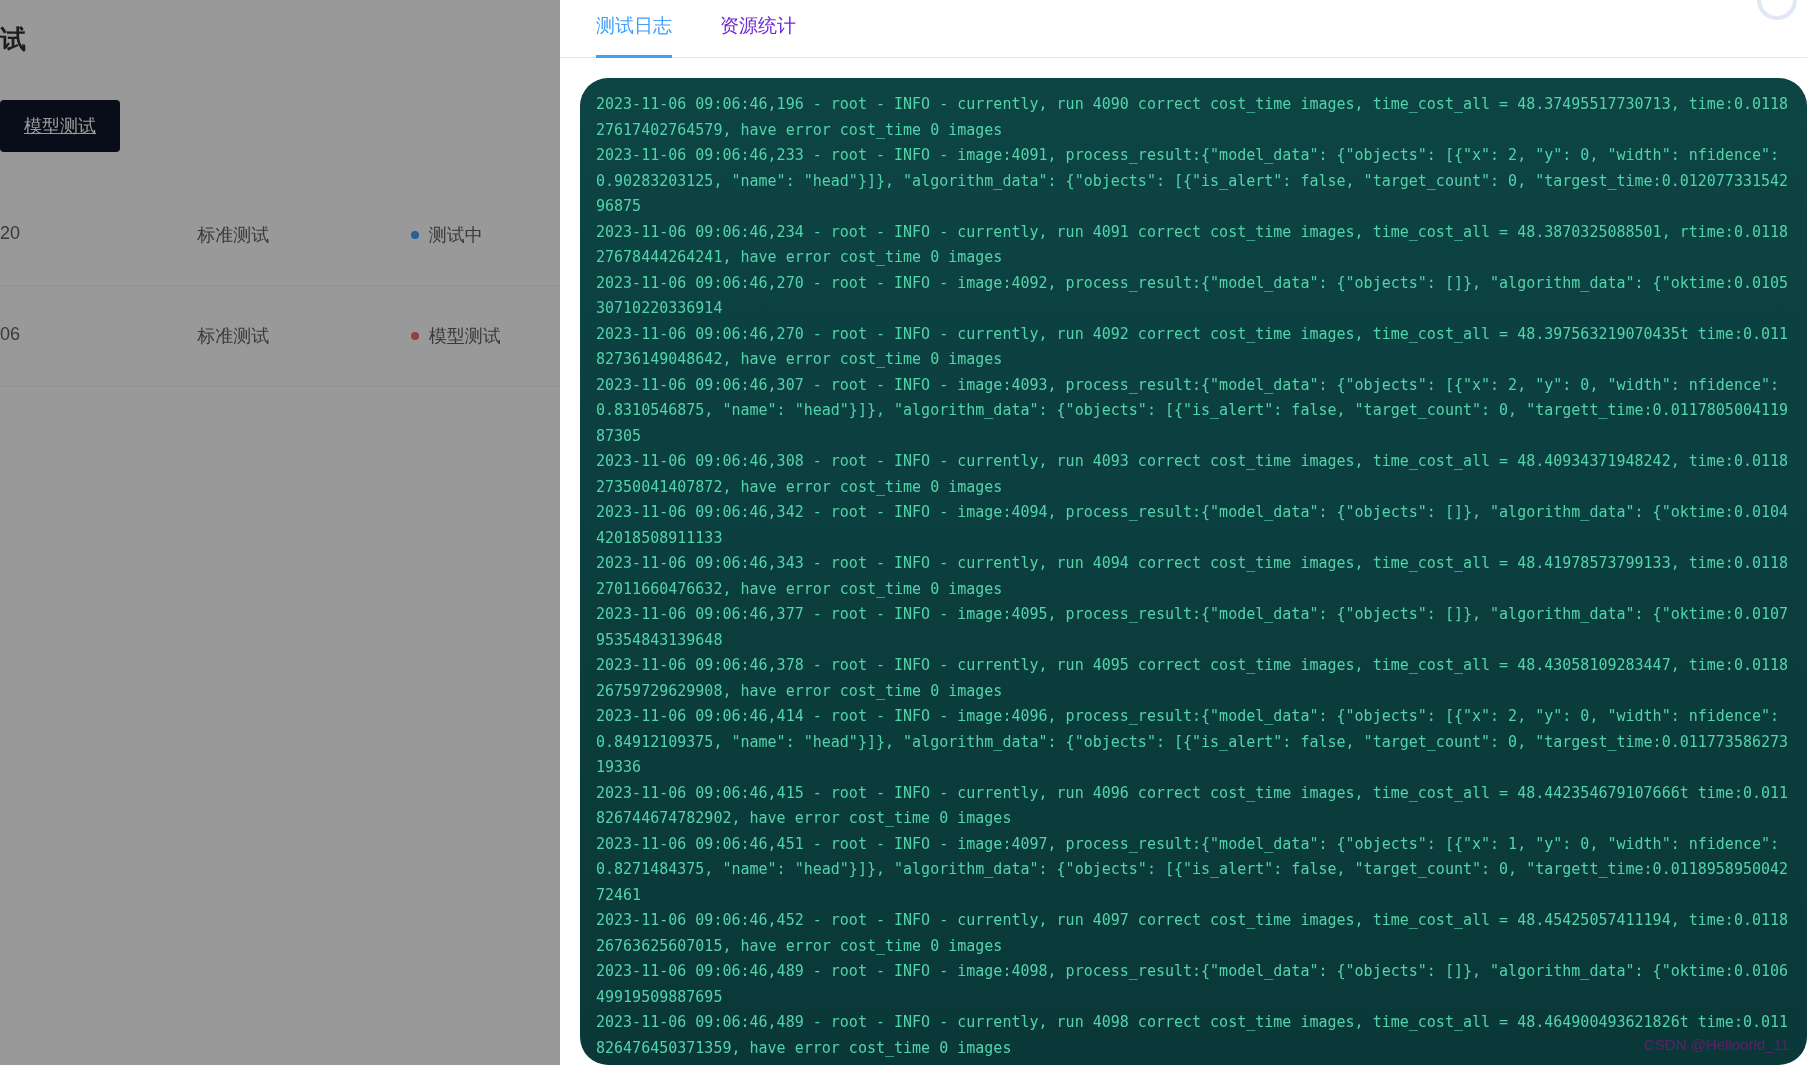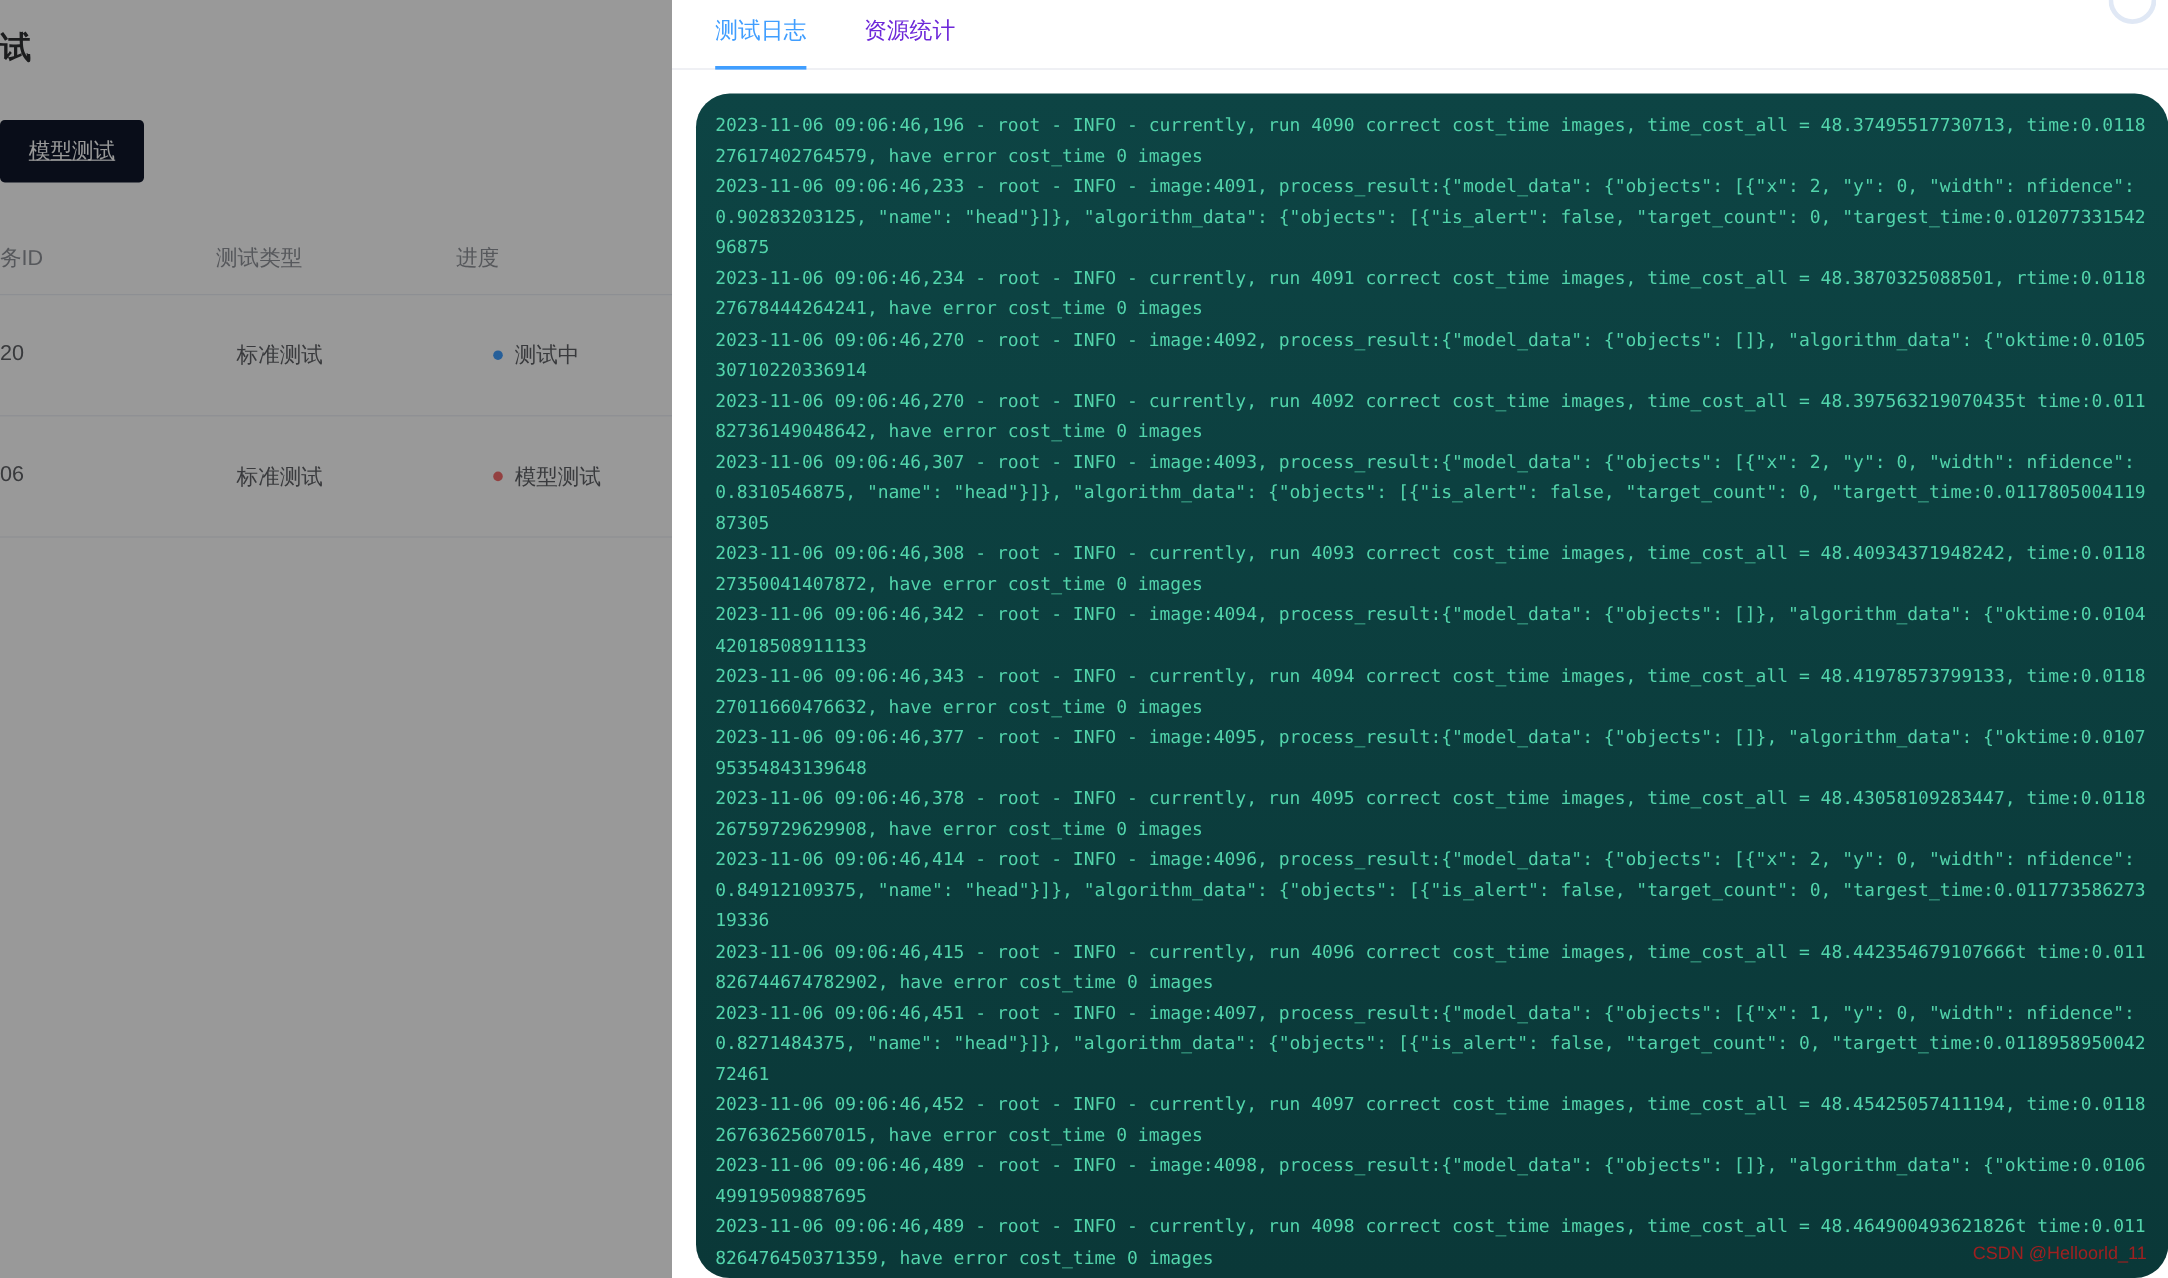--- a/index.html
+++ b/index.html
@@ -167,39 +167,34 @@
       height: 40px;
       border: 4px solid #e0e8f5;
       border-top-color: #409eff;
       border-radius: 50%;
     }
     .watermark {
       position: absolute;
       bottom: 12px;
       right: 18px;
       font-size: 15px;
-      color: #b91c1c;
+      color: #701a75;
       opacity: 0.85;
       font-family: sans-serif;
     }
   </style>
 </head>
 <body>
 
 <div class="background-layer">
   <div class="page-title">试</div>
 
   <button class="model-test-btn">模型测试</button>
 
   <div class="table">
-    <div class="table-header">
-      <div class="col-id">务ID</div>
-      <div class="col-type">测试类型</div>
-      <div class="col-progress">进度</div>
-    </div>
     <div class="table-row">
       <div class="col-id">20</div>
       <div class="col-type">标准测试</div>
       <div class="col-progress">
         <span class="status-dot dot-blue"></span>
         <span>测试中</span>
       </div>
     </div>
     <div class="table-row">
       <div class="col-id">06</div>

